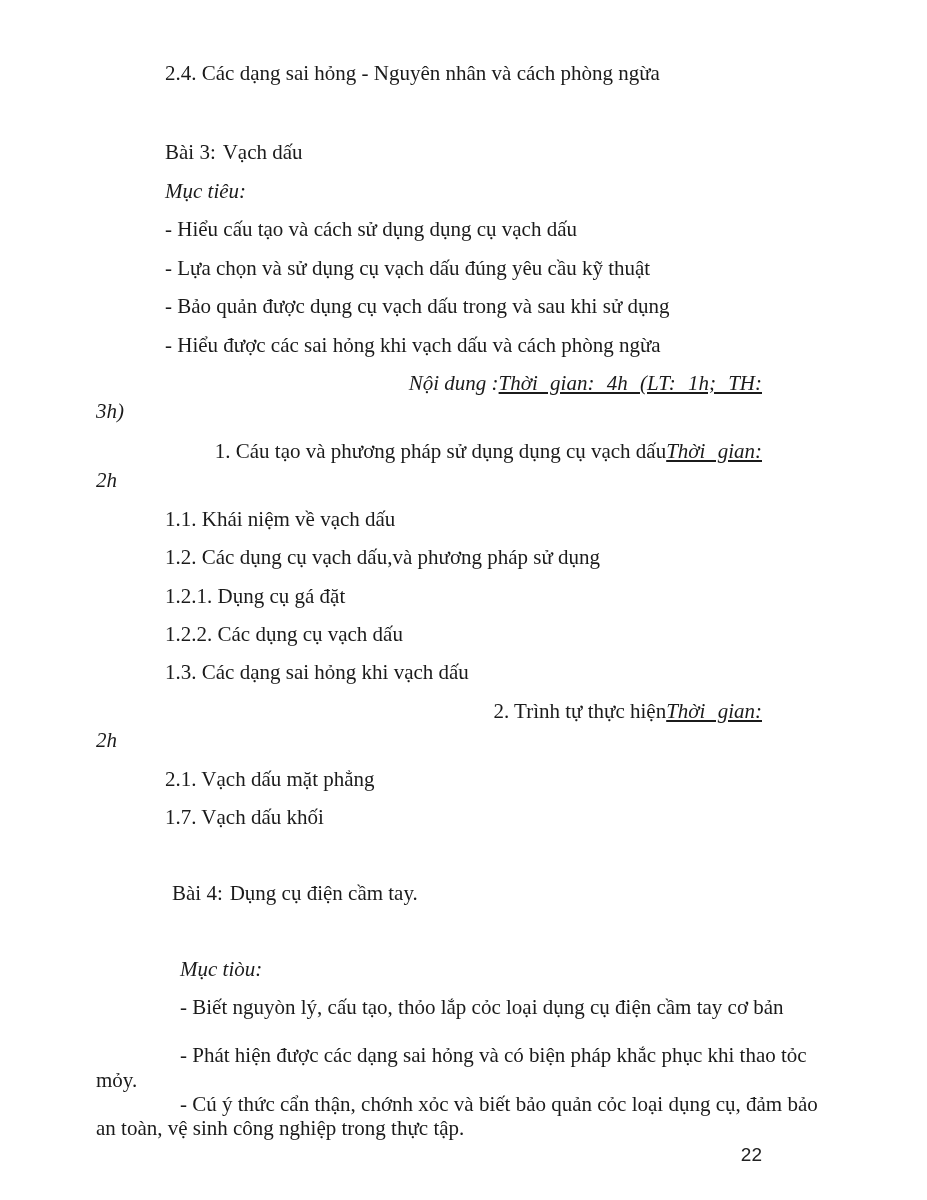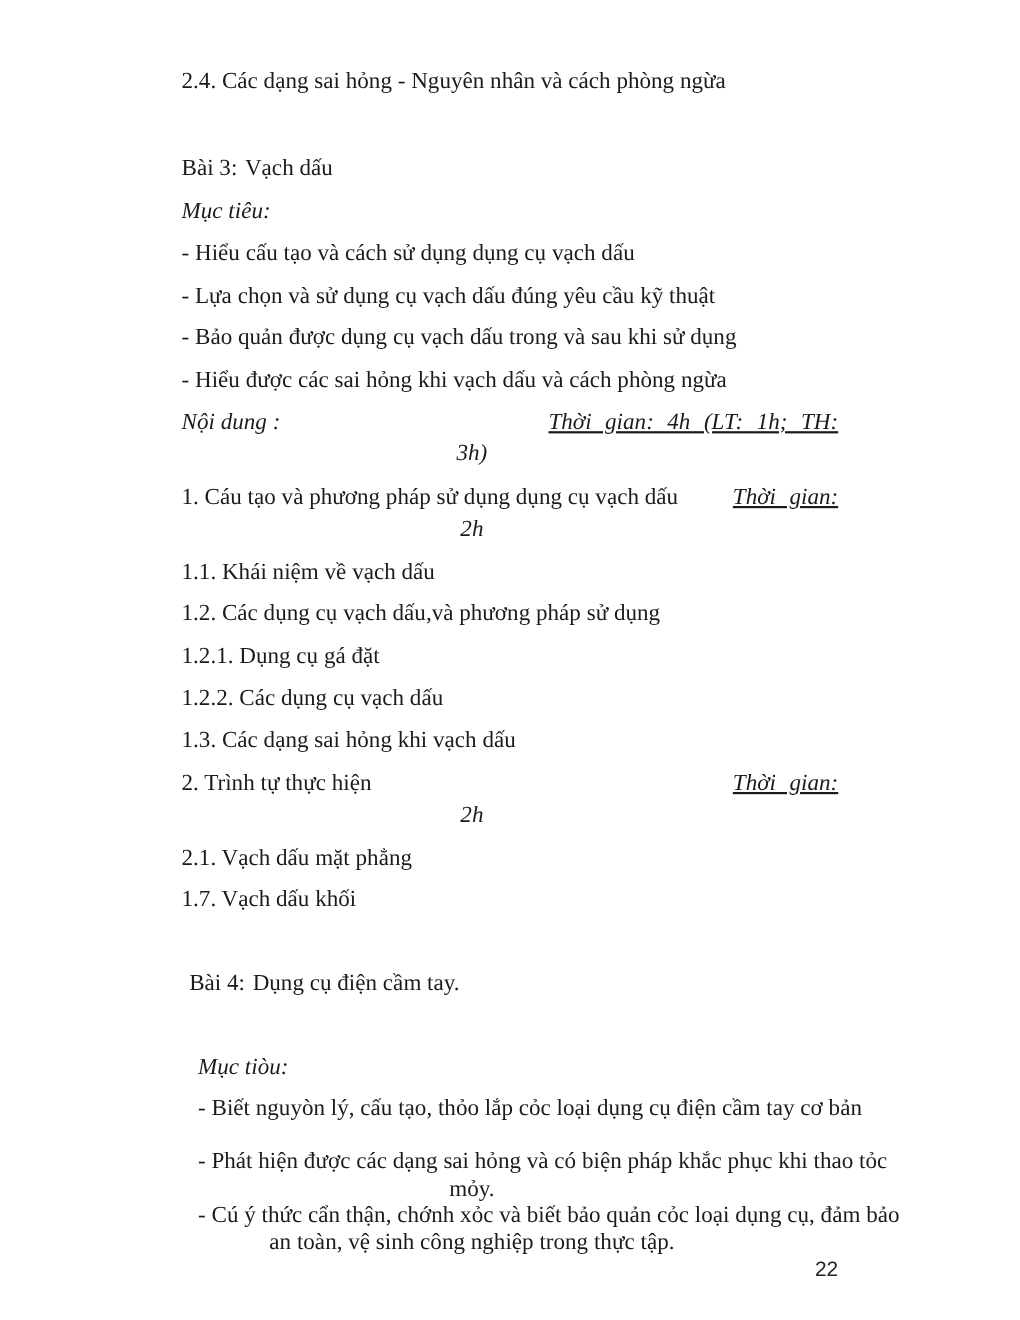--- a/index.html
+++ b/index.html
@@ -11,22 +11,22 @@
     font-size:21px;
     color:#1b1b1b;
     overflow:hidden;
   }
   .ln {
     position:absolute;
     left:165px; right:62px;
     line-height:26px;
     white-space:nowrap;
   }
-  .row { display:flex; justify-content:space-between; }
-  .m0 { left:96px;text-align:center; }          
+  .row { display:flex; justify-content:flex-end; }
+  .m0 { left:96px; }          
   .b4 { left:180px; }          
   .bold { font-weight:normal;text-align:center; }
   .italic { font-style:italic; }
   .lbl { margin-right:0.33em; }
   .wide-ws { word-spacing:7px;text-decoration:underline; }
   .pagenum {
     position:absolute;
     right:62px; top:1144px;
     font-family:"Liberation Sans", sans-serif;
     font-size:19px;

